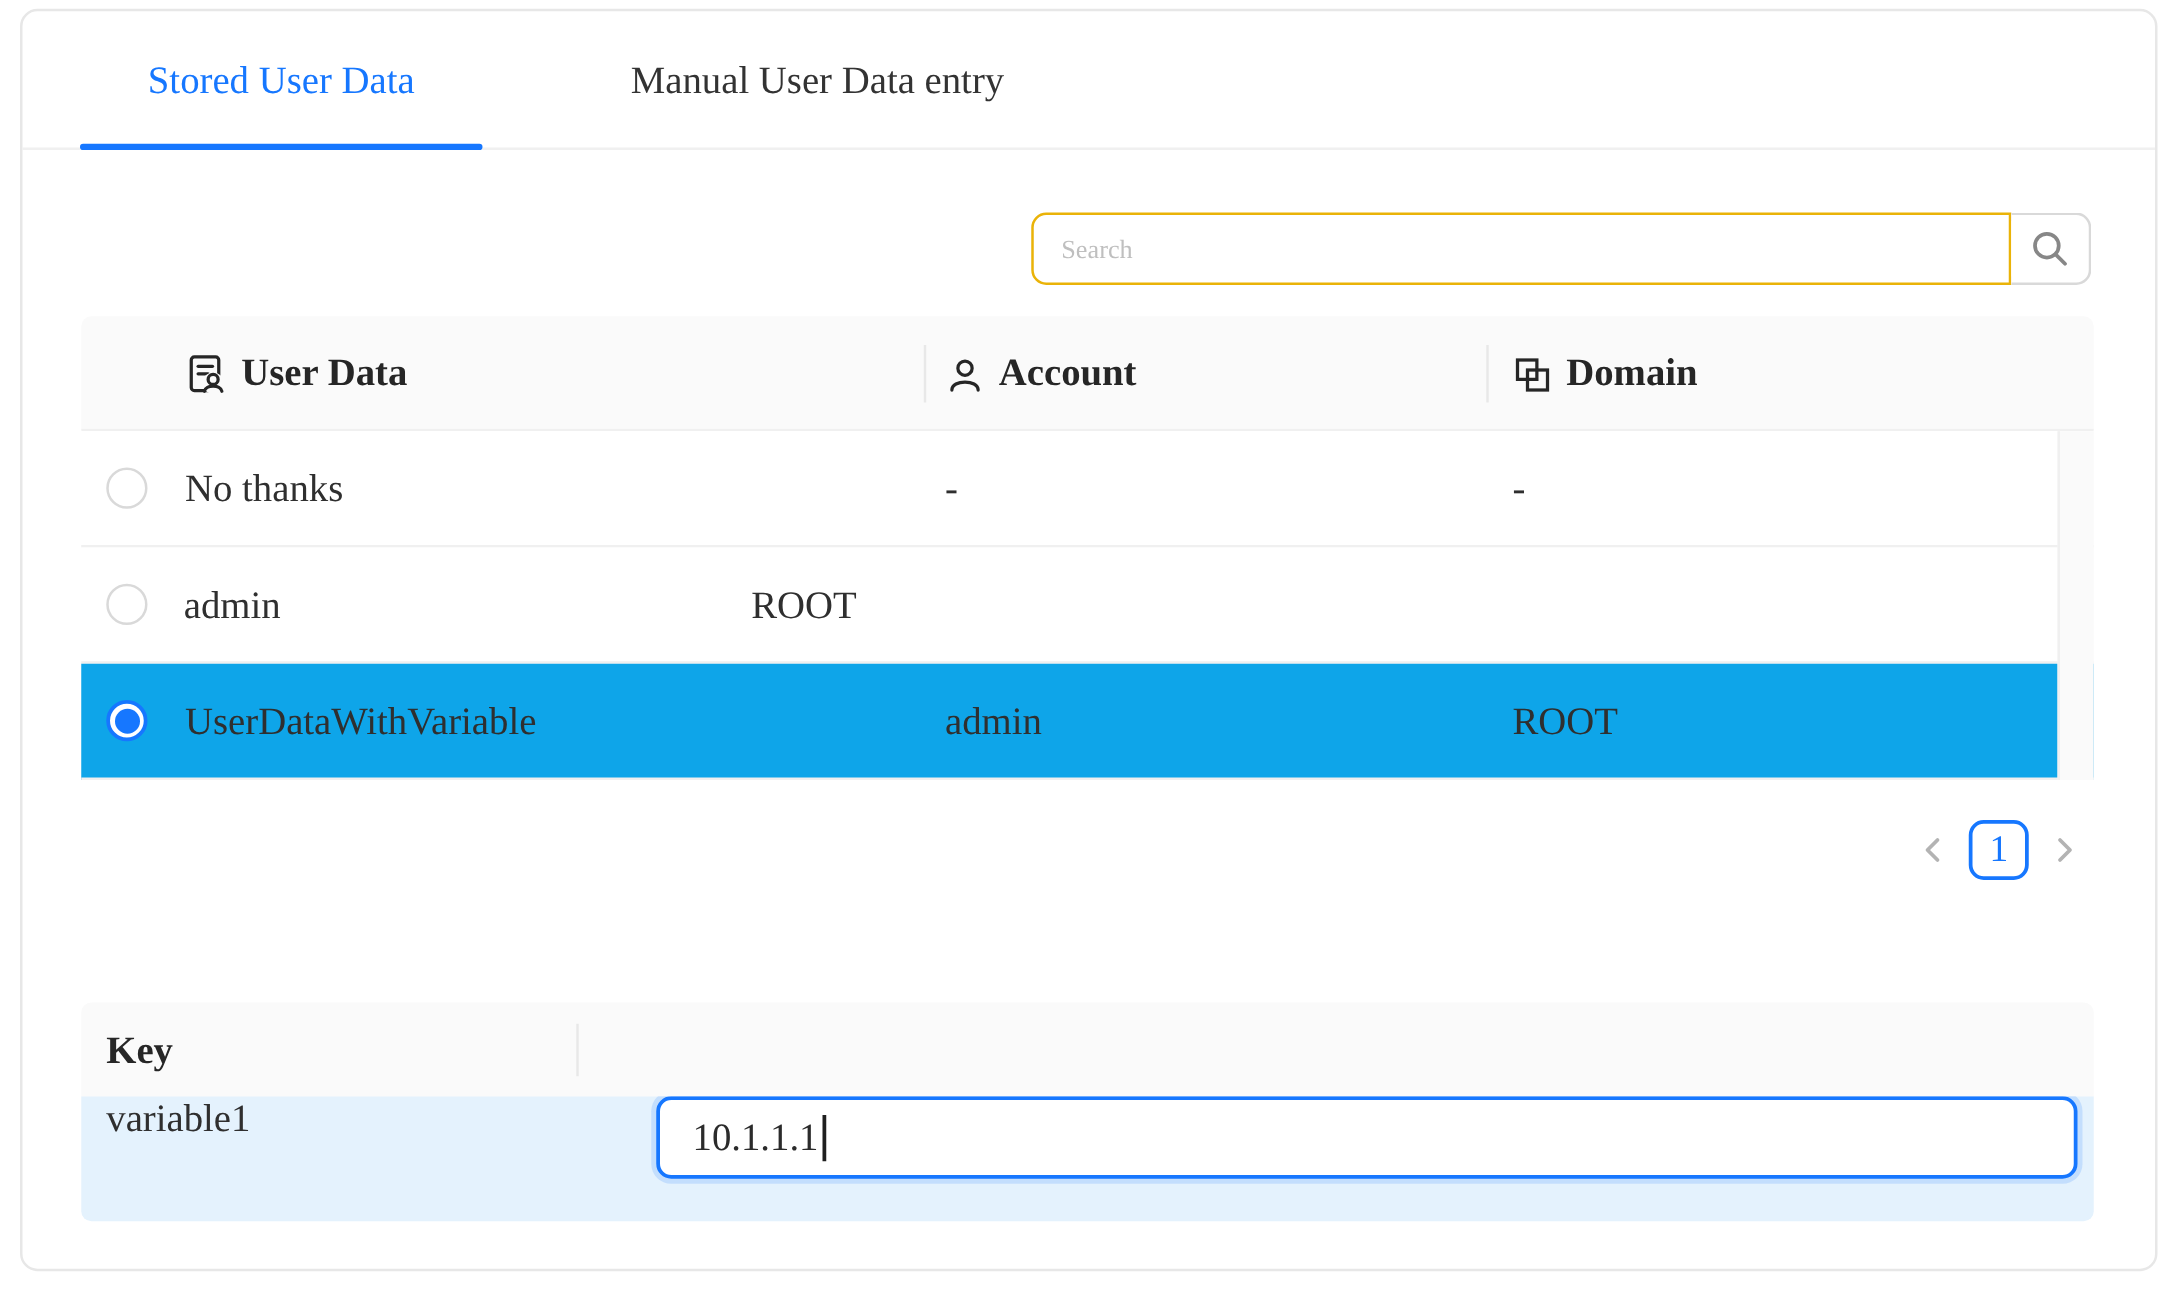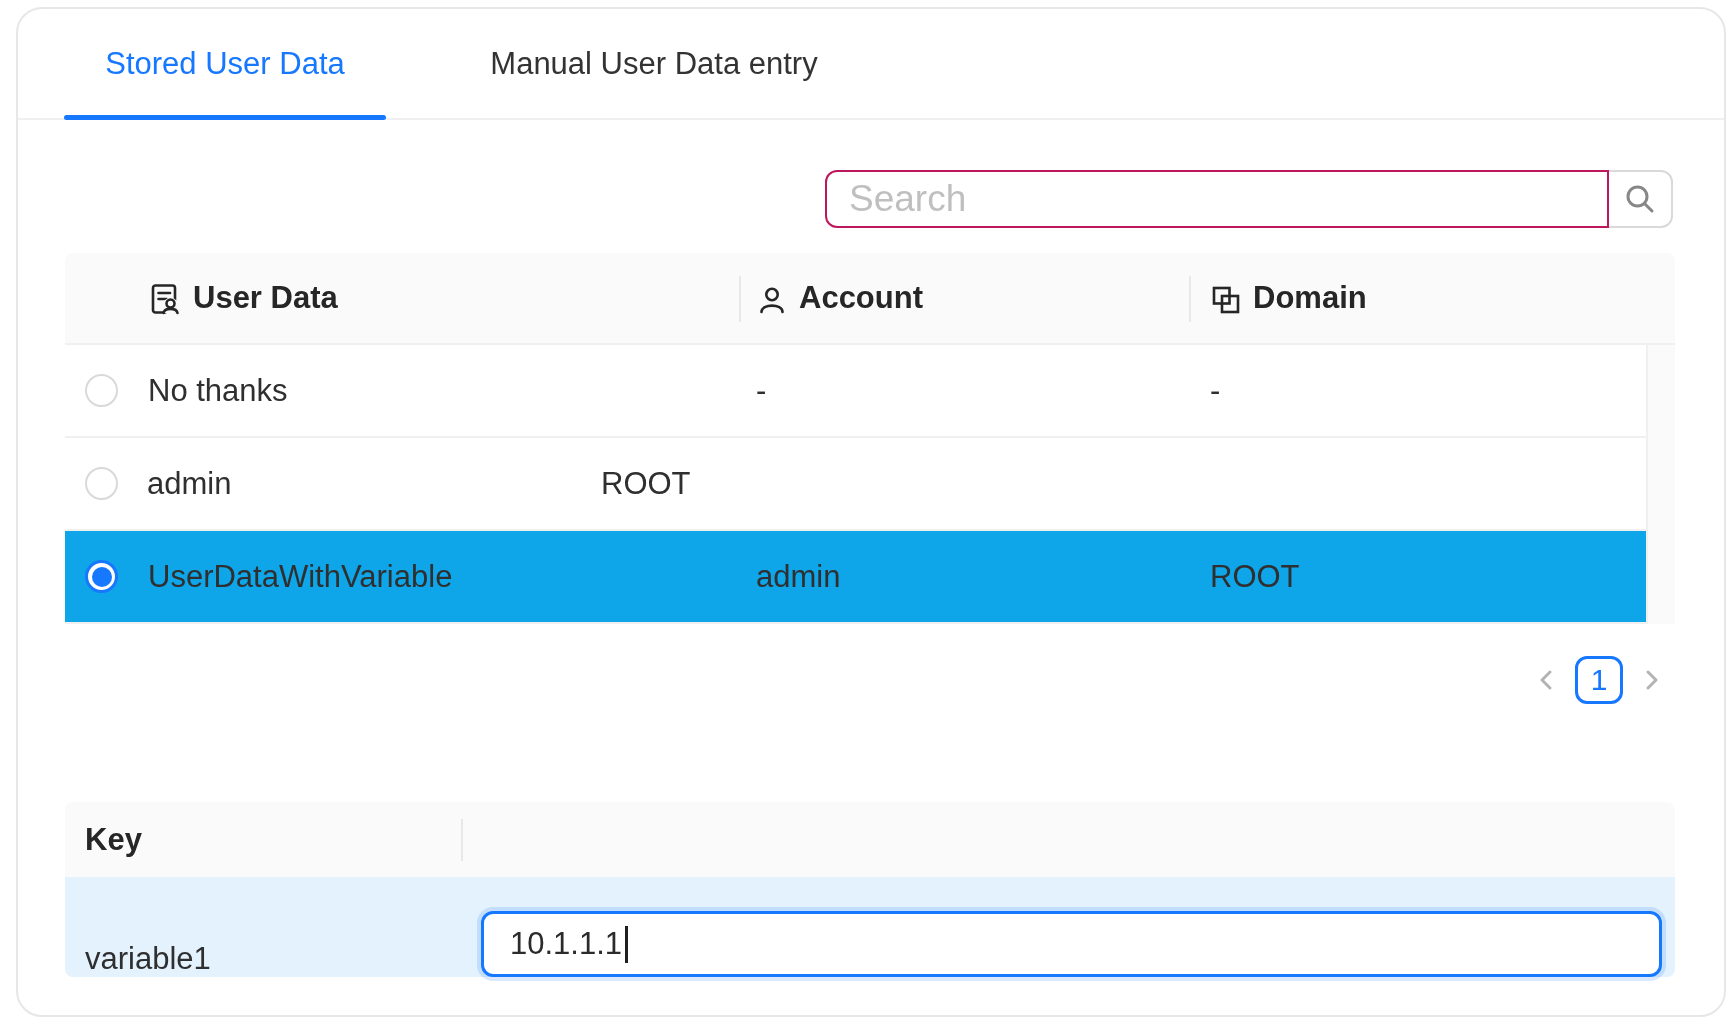--- a/index.html
+++ b/index.html
@@ -4,38 +4,38 @@
 <style>
   * { margin:0; padding:0; box-sizing:border-box; }
   html,body { background:#fff; }
   body {
     width:1734px; height:1036px; position:relative; overflow:hidden;
     font-family:"Liberation Sans","DejaVu Sans",sans-serif;
     color:#2f2f2f; font-size:31px;
   }
   .card {
     position:absolute; left:16px; top:7px; width:1710px; height:1010px;
-    background:#fff; border:2px solid #e7e7e7; border-radius:26px;
+    background:#fff; border:2px solid #e7e7e7; border-radius:14px;font-family:Liberation Serif, serif;
   }
 
   
   .tabbar { position:absolute; left:0; top:0; width:100%; height:111px;
     border-bottom:2px solid #f0f0f0; }
   .tab { position:absolute; top:0; height:109px; display:flex; align-items:center;
     justify-content:center; font-weight:500; cursor:default; }
   .tab-active { left:46px; width:322px; color:#1677ff; }
   .tab-inactive { left:440px; width:392px; color:#333; }
   .ink-bar { position:absolute; left:46px; bottom:-2px; width:322px; height:5px;
     background:#1677ff; border-radius:3px; }
 
   
   .search-group { position:absolute; left:807px; top:161px; width:848px; height:58px;
     display:flex; }
-  .search-input { flex:1; height:100%; border:2px solid #be185d; border-radius:12px 0 0 12px;
-    padding:0 22px; font-size:37px; font-family:inherit; color:#2b2b2b; outline:none; background:#fff; }
+  .search-input { flex:1; height:100%; border:2px solid #eab308; border-radius:12px 0 0 12px;
+    padding:0 22px; font-size:21px; font-family:inherit; color:#2b2b2b; outline:none; background:#fff; }
   .search-input::placeholder { color:#bfbfbf; }
   .search-btn { width:64px; height:100%; border:2px solid #d9d9d9; border-left:none;
     border-radius:0 12px 12px 0; background:#fff; display:flex; align-items:center;
     justify-content:center; }
 
   
   .ud-table { position:absolute; left:47px; top:244px; width:1610px; }
   .thead { height:92px; background:#fafafa; border-radius:8px 8px 0 0; display:flex;
     align-items:center; font-weight:600; color:#262626; position:relative;
     border-bottom:2px solid #f0f0f0; }
@@ -74,21 +74,21 @@
 
   
   .kv-table { position:absolute; left:47px; top:793px; width:1610px; }
   .kv-head { height:75px; background:#fafafa; border-radius:8px 8px 0 0; display:flex;
     align-items:center; font-weight:600; color:#262626; position:relative; }
   .kv-col-key { width:397px; flex:none; padding-left:20px; }
   .kv-col-val { flex:1; padding-left:20px; }
   .kv-divider { position:absolute; left:396px; top:17px; width:2px; height:42px;
     background:rgba(0,0,0,0.07); }
   .kv-row { height:100px; background:#e4f2fd; border-radius:0 0 8px 8px; display:flex;
-    align-items:flex-end; }
+    align-items:flex-start;gap:44px; }
   .kv-key { width:397px; flex:none; padding-left:20px; }
   .kv-valcell { flex:1; display:flex; align-items:center; padding:0 13px 0 19px; }
   .value-input { flex:1; height:66px; background:#fff; border:3px solid #1677ff;
     border-radius:12px; box-shadow:0 0 0 4px rgba(22,119,255,0.16); display:flex;
     align-items:center; padding:0 26px; color:#2b2b2b; }
   .caret { display:inline-block; width:3px; height:37px; background:#1f1f1f; margin-left:3px; }
 
   svg { display:block; }
 </style>
 </head>

